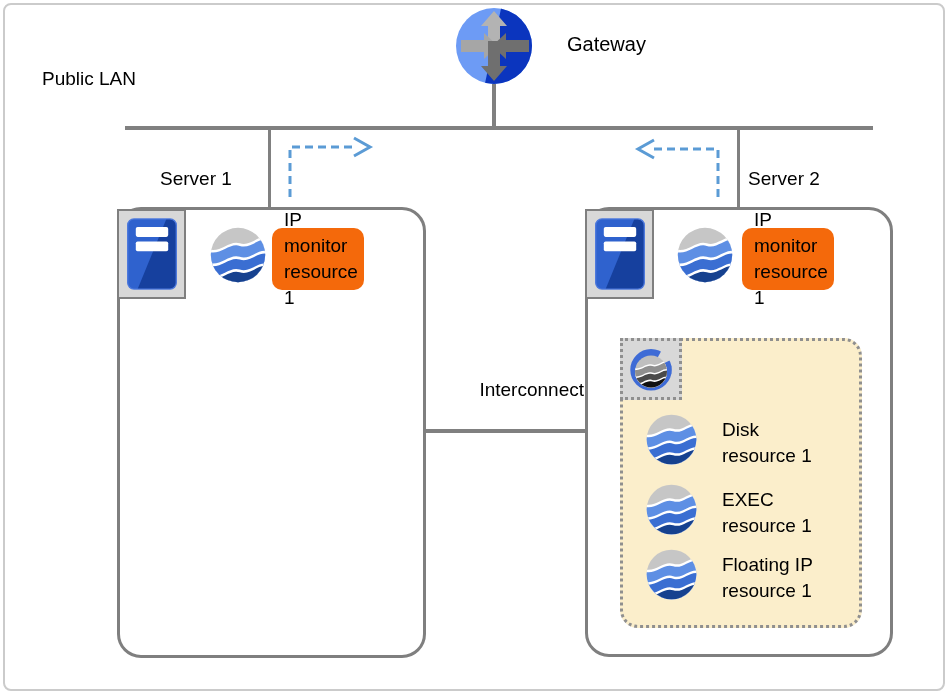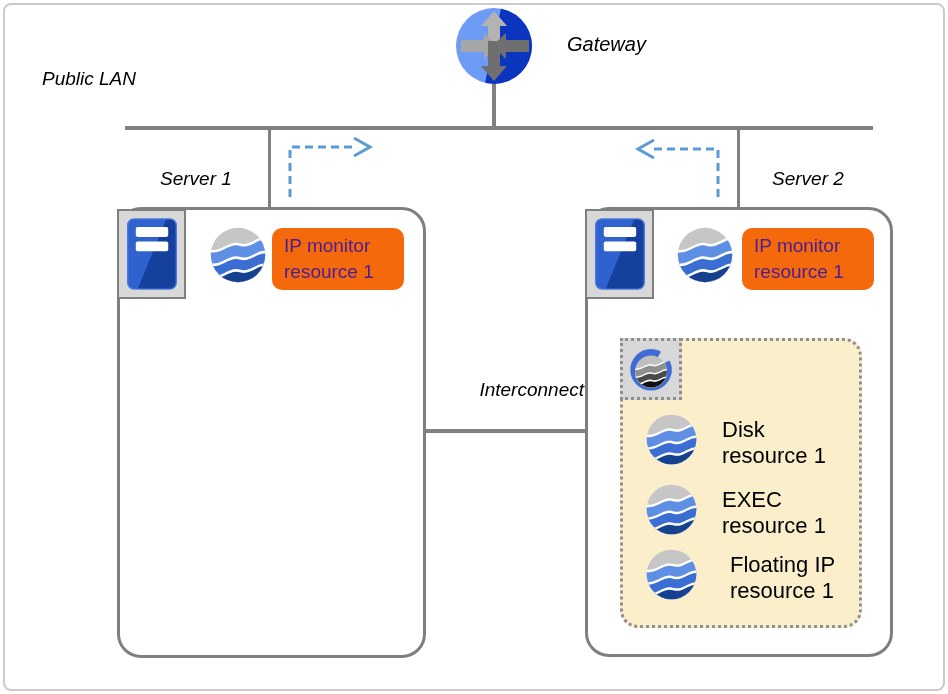--- a/index.html
+++ b/index.html
@@ -1,34 +1,34 @@
 <!DOCTYPE html>
 <html><head>
 <meta charset="utf-8">
 <style>
   html,body{margin:0;padding:0;background:#ffffff;}
   .stage{position:relative;width:948px;height:694px;background:#ffffff;overflow:hidden;
          font-family:"Liberation Sans",sans-serif;color:#000;}
   .frame{position:absolute;left:3px;top:3px;right:3px;bottom:3px;border:2px solid #cbcbcb;border-radius:8px;}
   .hline,.vline{position:absolute;background:#808080;}
-  .label{position:absolute;font-size:19px;line-height:25px;white-space:nowrap;font-style:italic;}
+  .label{position:absolute;font-size:19px;line-height:25px;white-space:nowrap;}
   .label span{display:block;}
   .server-box{position:absolute;border:3px solid #7f7f7f;border-radius:24px;background:#ffffff;}
   .icon-box{position:absolute;width:69px;height:90px;background:#d8d8d8;border:2px solid #7f7f7f;
             box-sizing:border-box;display:flex;align-items:center;justify-content:center;}
-  .monitor-badge{position:absolute;width:132px;height:62px;background:#f4690b;border-radius:10px;
-            color:#4c1d95;font-size:19px;line-height:26px;display:flex;flex-direction:column;
+  .monitor-badge{position:absolute;width:92px;height:62px;background:#f4690b;border-radius:10px;
+            color:#000000;font-size:19px;line-height:26px;display:flex;flex-direction:column;
             justify-content:center;padding-left:12px;box-sizing:border-box;}
   .swirl{position:absolute;width:58px;height:58px;}
   .group-box{position:absolute;left:620px;top:338px;width:242px;height:290px;background:#fbeecb;
              border:3px dotted #8f8f8f;border-radius:18px;box-sizing:border-box;}
   .gicon-box{position:absolute;left:620px;top:338px;width:62px;height:62px;background:#d8d8d8;
              border:3px dotted #8f8f8f;box-sizing:border-box;display:flex;align-items:center;justify-content:center;}
   .res-icon{position:absolute;width:53px;height:53px;}
-  .res-label{position:absolute;font-size:22px;line-height:26px;}
+  .res-label{position:absolute;font-size:19px;line-height:26px;}
   .res-label span{display:block;}
   .gw-icon{position:absolute;left:454px;top:6px;width:80px;height:80px;}
   .overlay{position:absolute;left:0;top:0;width:948px;height:694px;pointer-events:none;}
 </style>
 </head>
 <body>
 
 <svg width="0" height="0" style="position:absolute" aria-hidden="true">
   <defs>
     <clipPath id="cp-sw">
@@ -107,21 +107,21 @@
     <span>Gateway</span>
   </div>
 
   <div class="label" style="left:42px;top:66px;">
     <span>Public LAN</span>
   </div>
 
   <div class="label" style="left:160px;top:166px;">
     <span>Server 1</span>
   </div>
-  <div class="label" style="left:772px;top:166px;text-align:right;">
+  <div class="label" style="left:748px;top:166px;text-align:right;">
     <span>Server 2</span>
   </div>
 
   <div class="server-box" style="left:117px;top:207px;width:303px;height:445px;"></div>
   <div class="icon-box" style="left:117px;top:209px;">
     <svg width="54" height="76">
         <use href="#sym-tower"></use>
       </svg>
   </div>
   <svg class="swirl" style="left:209px;top:226px;">
@@ -169,21 +169,21 @@
       <use href="#sym-swirl"></use>
     </svg>
   <div class="res-label" style="left:722px;top:487px;">
     <span>EXEC</span>
     <span>resource 1</span>
   </div>
 
   <svg class="res-icon" style="left:645px;top:548px;">
       <use href="#sym-swirl"></use>
     </svg>
-  <div class="res-label" style="left:722px;top:552px;margin-left:8px;">
+  <div class="res-label" style="left:722px;top:552px;">
     <span>Floating IP</span>
     <span>resource 1</span>
   </div>
 
   <svg class="overlay">
     <g stroke="#5b9bd5" stroke-width="3" fill="none">
       <path d="M290,197 L290,147 L356,147" stroke-dasharray="8 5"></path>
       <path d="M354,138 L370,147 L354,156"></path>
     </g>
     <g stroke="#5b9bd5" stroke-width="3" fill="none">

